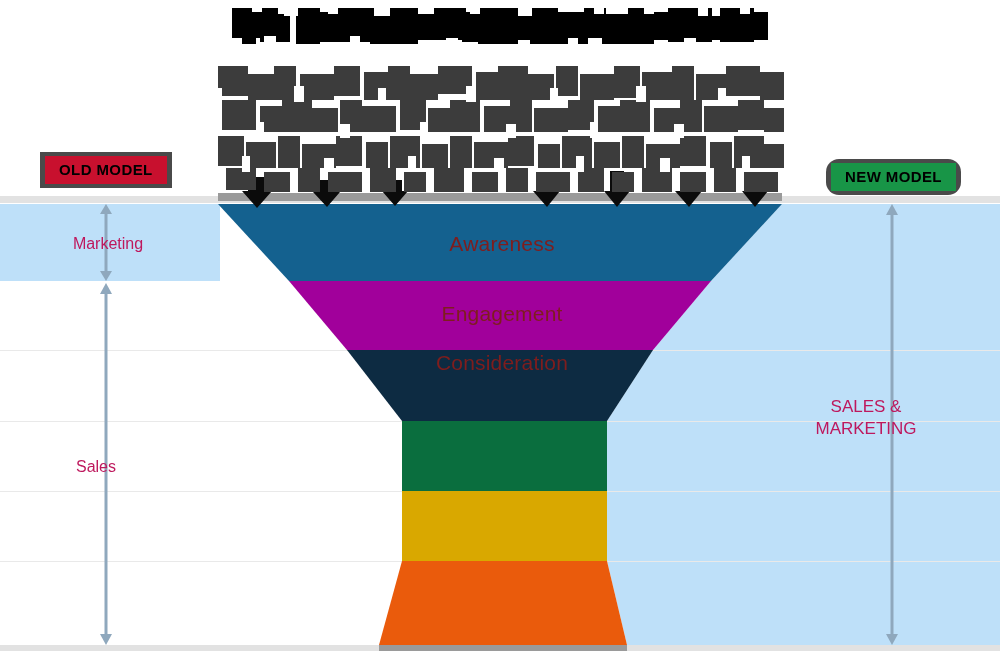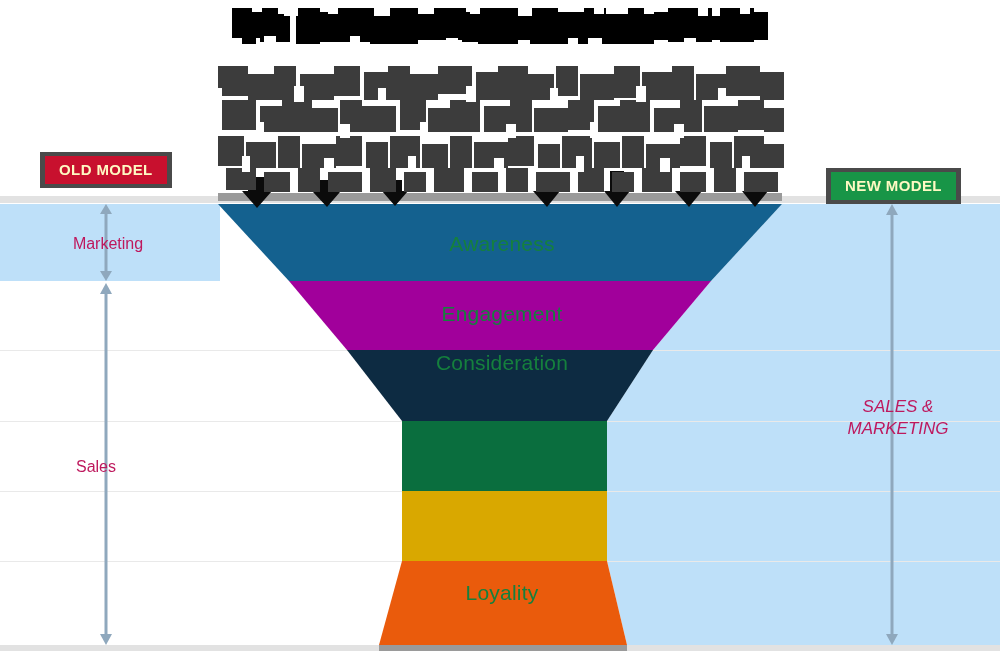--- a/index.html
+++ b/index.html
@@ -25,48 +25,48 @@
   
   .badge{
     position:absolute;
     padding:4px 5px;
     background:#4a4a4a;
     box-sizing:border-box;
   }
   .badge-inner{
     display:block;
     padding:5px 14px 6px;
-    color:#fef9c3;
+    color:#000000;
     font-size:15px;
     font-weight:700;
     letter-spacing:.4px;
     text-align:center;
     white-space:nowrap;
     line-height:1.15;
   }
   #badge-old{left:40px;top:152px;}
-  #badge-new{left:826px;top:168px;}
+  #badge-new{left:826px;top:159px;border-radius:13px;}
 
   
   .side-label{
     position:absolute;
     color:#be185d;
     font-size:16px;
     text-align:center;
     line-height:1.32;
     white-space:pre-line;
   }
   #label-marketing{left:48px;top:233px;width:120px;}
   #label-sales{left:36px;top:456px;width:120px;}
-  #label-sales-marketing{left:812px;top:396px;width:172px;font-size:17px;font-style:italic;}
+  #label-sales-marketing{left:780px;top:396px;width:172px;font-size:17px;}
 
   
   .seg-label{
     position:absolute;
-    color:#15803d;
+    color:#7f1d1d;
     font-size:21px;
     text-align:center;
     white-space:nowrap;
     letter-spacing:.2px;
   }
 </style>
 </head>
 <body>
 
 <div id="stage">
@@ -303,15 +303,14 @@
 
   
   <div class="seg-label" style="left:402px;top:232px;width:200px;">Awareness</div>
 
   <div class="seg-label" style="left:402px;top:302px;width:200px;">Engagement</div>
 
   <div class="seg-label" style="left:402px;top:351px;width:200px;">Consideration</div>
 
 
 
-  <div class="seg-label" style="left:402px;top:581px;width:200px;">Loyality</div>
 
 </div>
 
 </body></html>

